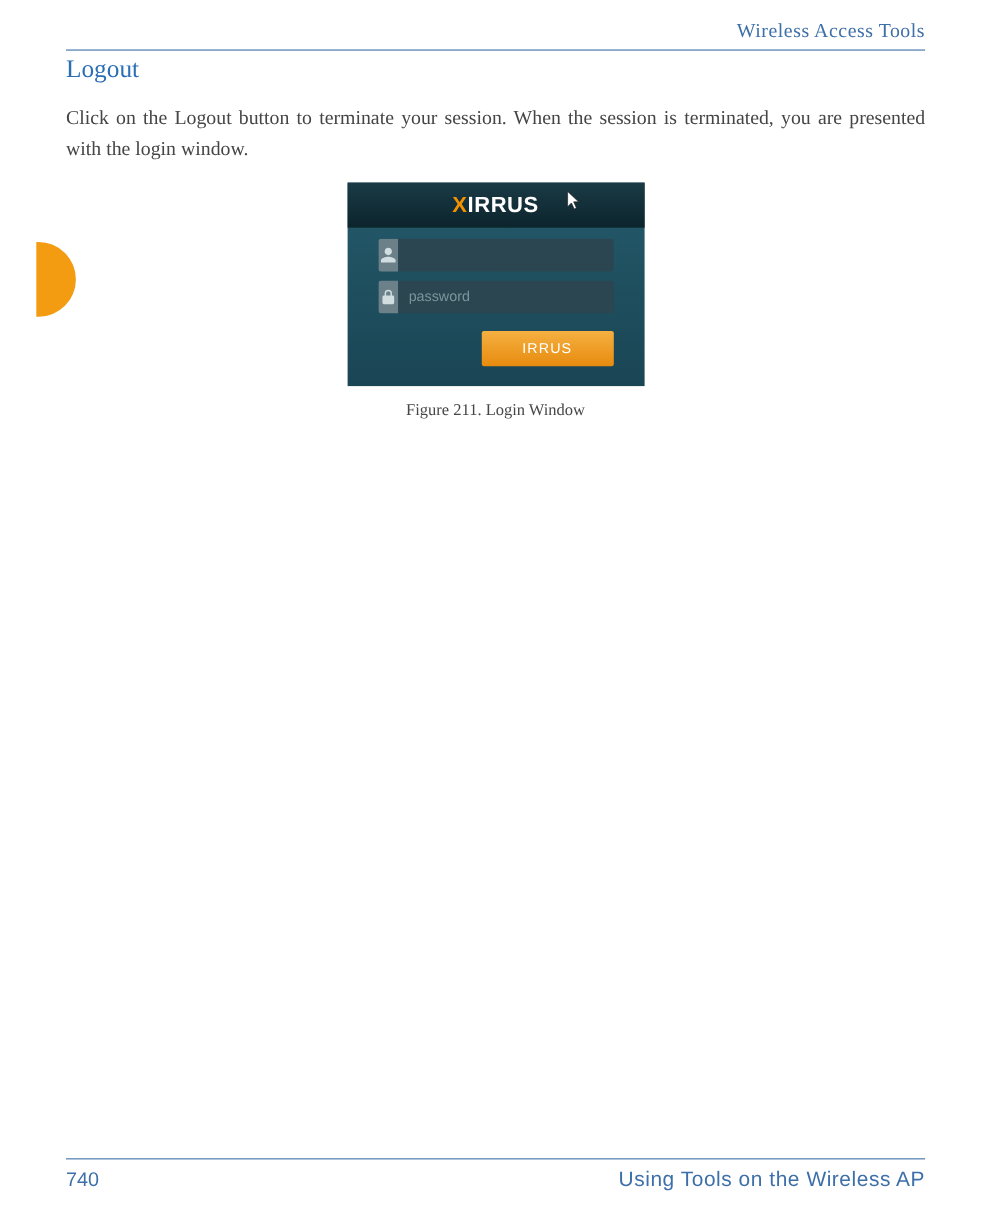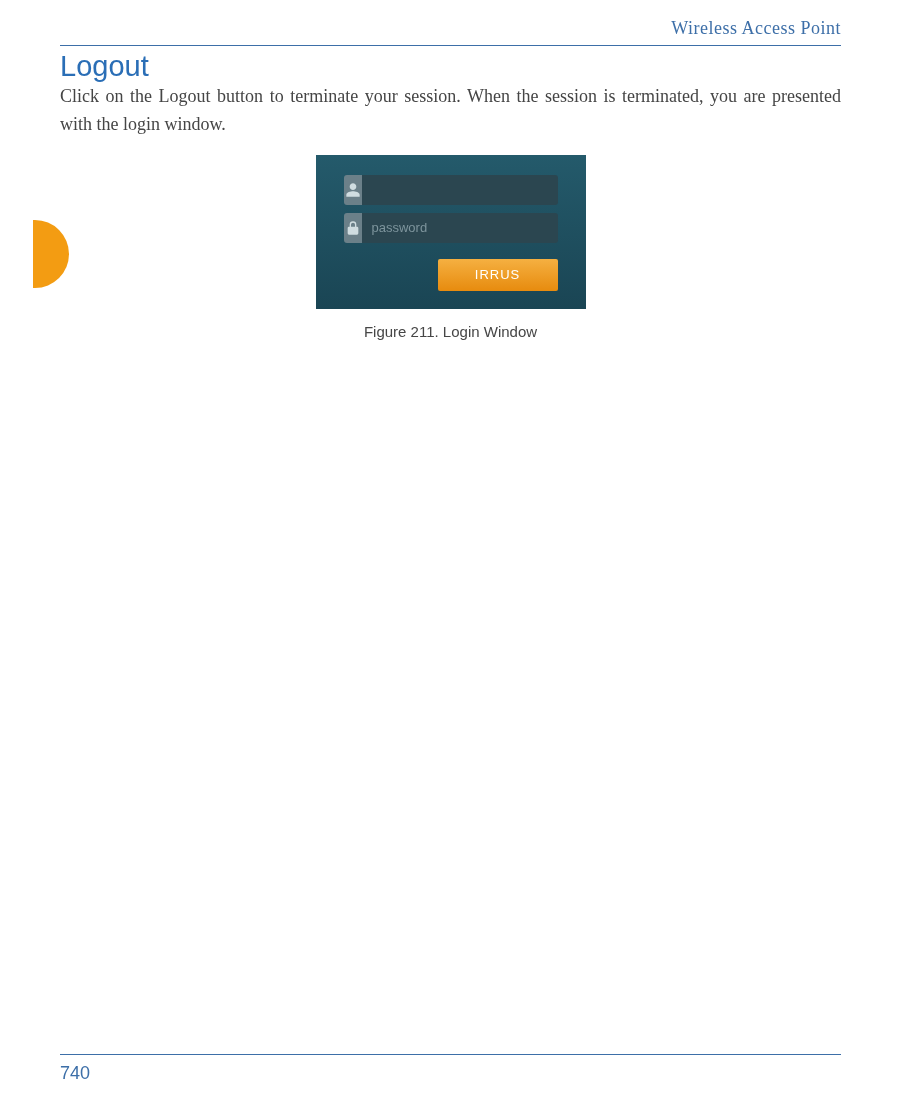--- a/index.html
+++ b/index.html
@@ -23,25 +23,25 @@
     .running-head {
       text-align: right;
       font-family: Georgia, serif;
       color: #3d6fa8;
       font-size: 18px;
       letter-spacing: 0.5px;
       margin-bottom: 6px;
       font-weight: 400;
     }
     .section-heading {
-      font-family: Liberation Sans, sans-serif;
+      font-family: Liberation Serif, serif;
       color: #2a6eb6;
-      font-size: 29px;
-      font-weight: 400;
-      margin-bottom: 0;
+      font-size: 23px;
+      font-weight: 400;
+      margin-bottom: 18px;
     }
     .body-para {
       font-family: Georgia, serif;
       font-size: 18px;
       color: #454545;
       line-height: 1.55;
       text-align: justify;
       text-justify: inter-word;
       margin-bottom: 16px;
     }
@@ -120,21 +120,21 @@
     }
     .cursor-icon {
       position: absolute;
       top: 6px;
       right: 56px;
       color: #fff;
       font-size: 18px;
       pointer-events: none;
     }
     .fig-caption {
-      font-family: Liberation Sans, sans-serif;
+      font-family: Liberation Serif, serif;
       font-size: 15px;
       color: #464646;
       margin-top: 6px;
     }
     .side-tab2 {
       position: absolute;
       left: 33px;
       top: 220px;
       width: 36px;
       height: 68px;
@@ -170,30 +170,38 @@
       font-family: "Trebuchet MS", Arial, sans-serif;
       font-weight: 400;
     }
     svg.user-icon, svg.lock-icon { width: 16px; height: 16px; fill: #d0dde1; }
   </style>
 </head>
 <body>
 
 <div class="page">
 
-  <div class="running-head">Wireless Access Point</div>
+  <div class="running-head">Wireless Access Tools</div>
   <div class="header-line"></div>
 
   <h2 class="section-heading">Logout</h2>
   <p class="body-para">Click on the Logout button to terminate your session. When the session is terminated, you are presented with the login window.</p>
 
   <div class="side-tab2"></div>
 
   <div class="figure-wrap">
     <div class="login-box">
+      <div class="login-header">
+        <span class="brand"><span class="x">X</span><span>IRRUS</span></span>
+        <span class="cursor-icon">
+          <svg width="16" height="20" viewBox="0 0 16 20">
+              <path d="M2 2 L2 16 L5.5 12.5 L8 18 L10 17 L7.5 11.5 L12 11.5 Z" fill="#fff" stroke="#222" stroke-width="0.6"></path>
+            </svg>
+        </span>
+      </div>
 
       <div class="input-row">
         <div class="input-icon">
           <svg class="user-icon" viewBox="0 0 24 24">
               <path d="M12 12c2.7 0 5-2.3 5-5s-2.3-5-5-5-5 2.3-5 5 2.3 5 5 5zm0 2c-3.3 0-10 1.7-10 5v3h20v-3c0-3.3-6.7-5-10-5z"></path>
             </svg>
         </div>
         <input class="input-field" type="text" value="" style="">
       </div>
 
@@ -209,16 +217,17 @@
       <button class="login-btn">IRRUS</button>
     </div>
 
     <div class="fig-caption">Figure 211. Login Window</div>
   </div>
 
   <div class="footer">
     <div class="footer-line"></div>
     <div class="footer-row">
       <span class="page-num">740</span>
+      <span class="footer-title">Using Tools on the Wireless AP</span>
     </div>
   </div>
 
 </div>
 
 </body></html>

